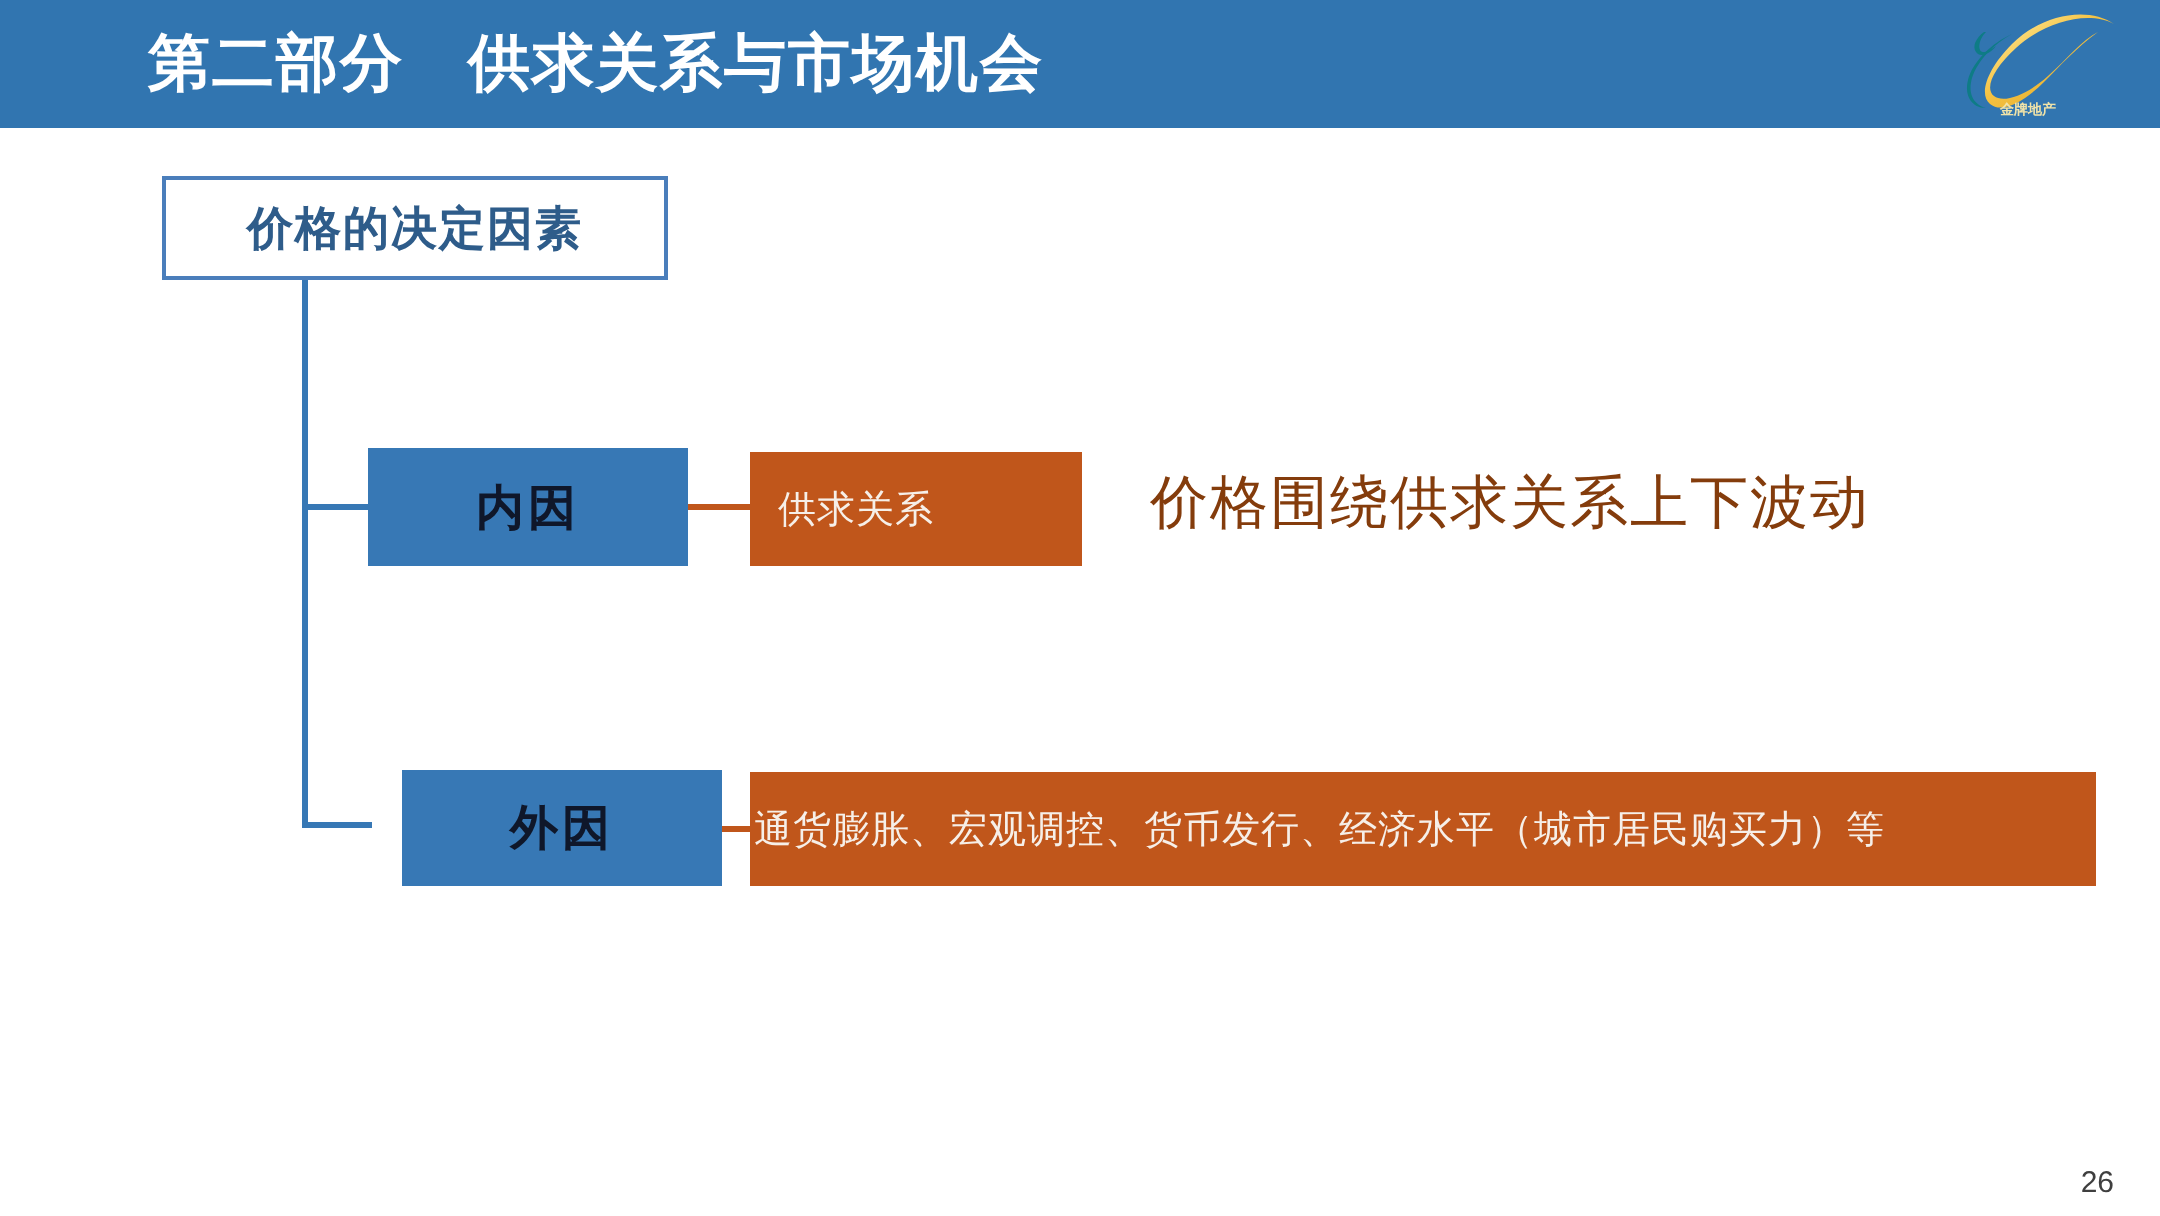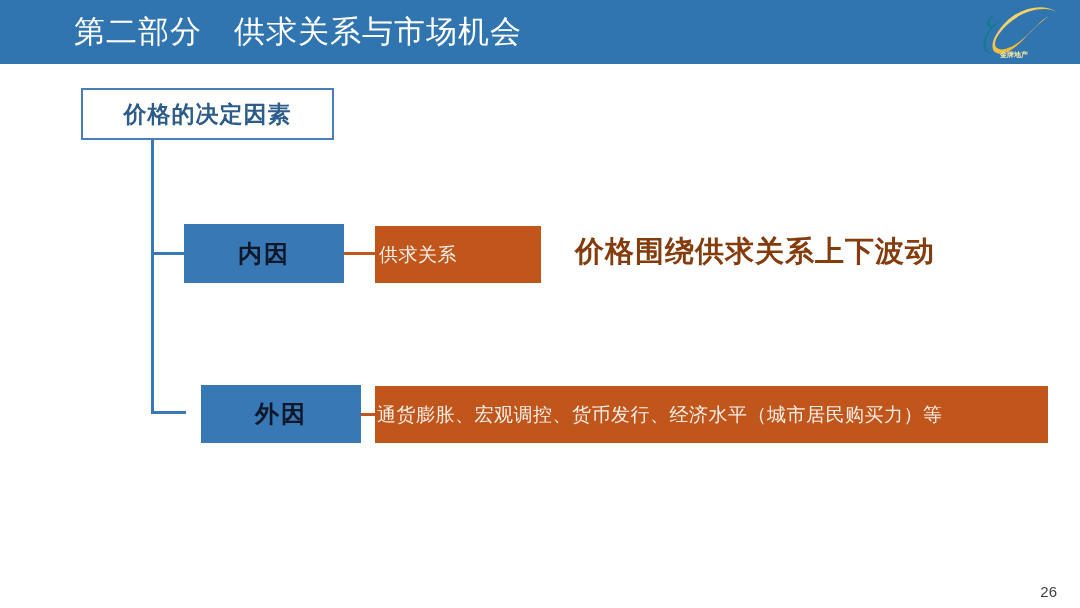--- a/index.html
+++ b/index.html
@@ -23,21 +23,21 @@
     top: 0;
     width: 1080px;
     height: 64px;
     background: #3175B0;
   }
   #header-title {
     position: absolute;
     left: 74px;
     top: 11px;
     font-size: 31px;
-    font-weight: normal;
+    font-weight: bold;
     color: #ffffff;
     letter-spacing: 1px;
     white-space: pre;
     line-height: 42px;
   }
   #brand-logo {
     position: absolute;
     right: 16px;
     top: 2px;
     width: 100px;
@@ -95,21 +95,21 @@
     box-sizing: border-box;
   }
   .node-orange .node-label {
     font-size: 19px;
     color: #F6EFE8;
     letter-spacing: 0.5px;
     white-space: nowrap;
   }
 
   #node-inner-cause   { left: 184px; top: 160px; width: 160px; height: 59px; }
-  #node-supply-demand { left: 375px; top: 162px; width: 166px; height: 57px; padding-left: 4px; }
+  #node-supply-demand { left: 375px; top: 162px; width: 166px; height: 57px; padding-left: 14px; }
   #node-outer-cause   { left: 184px; top: 321px; width: 160px; height: 58px; margin-left: 17px; }
   #node-external-list { left: 375px; top: 322px; width: 673px; height: 57px; padding-left: 2px; }
 
   
   .conn {
     position: absolute;
     background: #3778B5;
   }
   .conn-orange {
     position: absolute;
@@ -121,21 +121,21 @@
   #conn-branch-2  { left: 151px; top: 347px; width: 35px; height: 3px;   }
   #conn-orange-1  { left: 344px; top: 188px; width: 33px; height: 3px;   }
   #conn-orange-2  { left: 344px; top: 349px; width: 33px; height: 3px;   }
 
   
   #statement {
     position: absolute;
     left: 575px;
     top: 168px;
     font-size: 29px;
-    font-weight: bold;
+    font-weight: normal;
     color: #843C0C;
     letter-spacing: 1px;
     white-space: nowrap;
   }
 
   
   #page-number {
     position: absolute;
     right: 23px;
     bottom: 8px;

